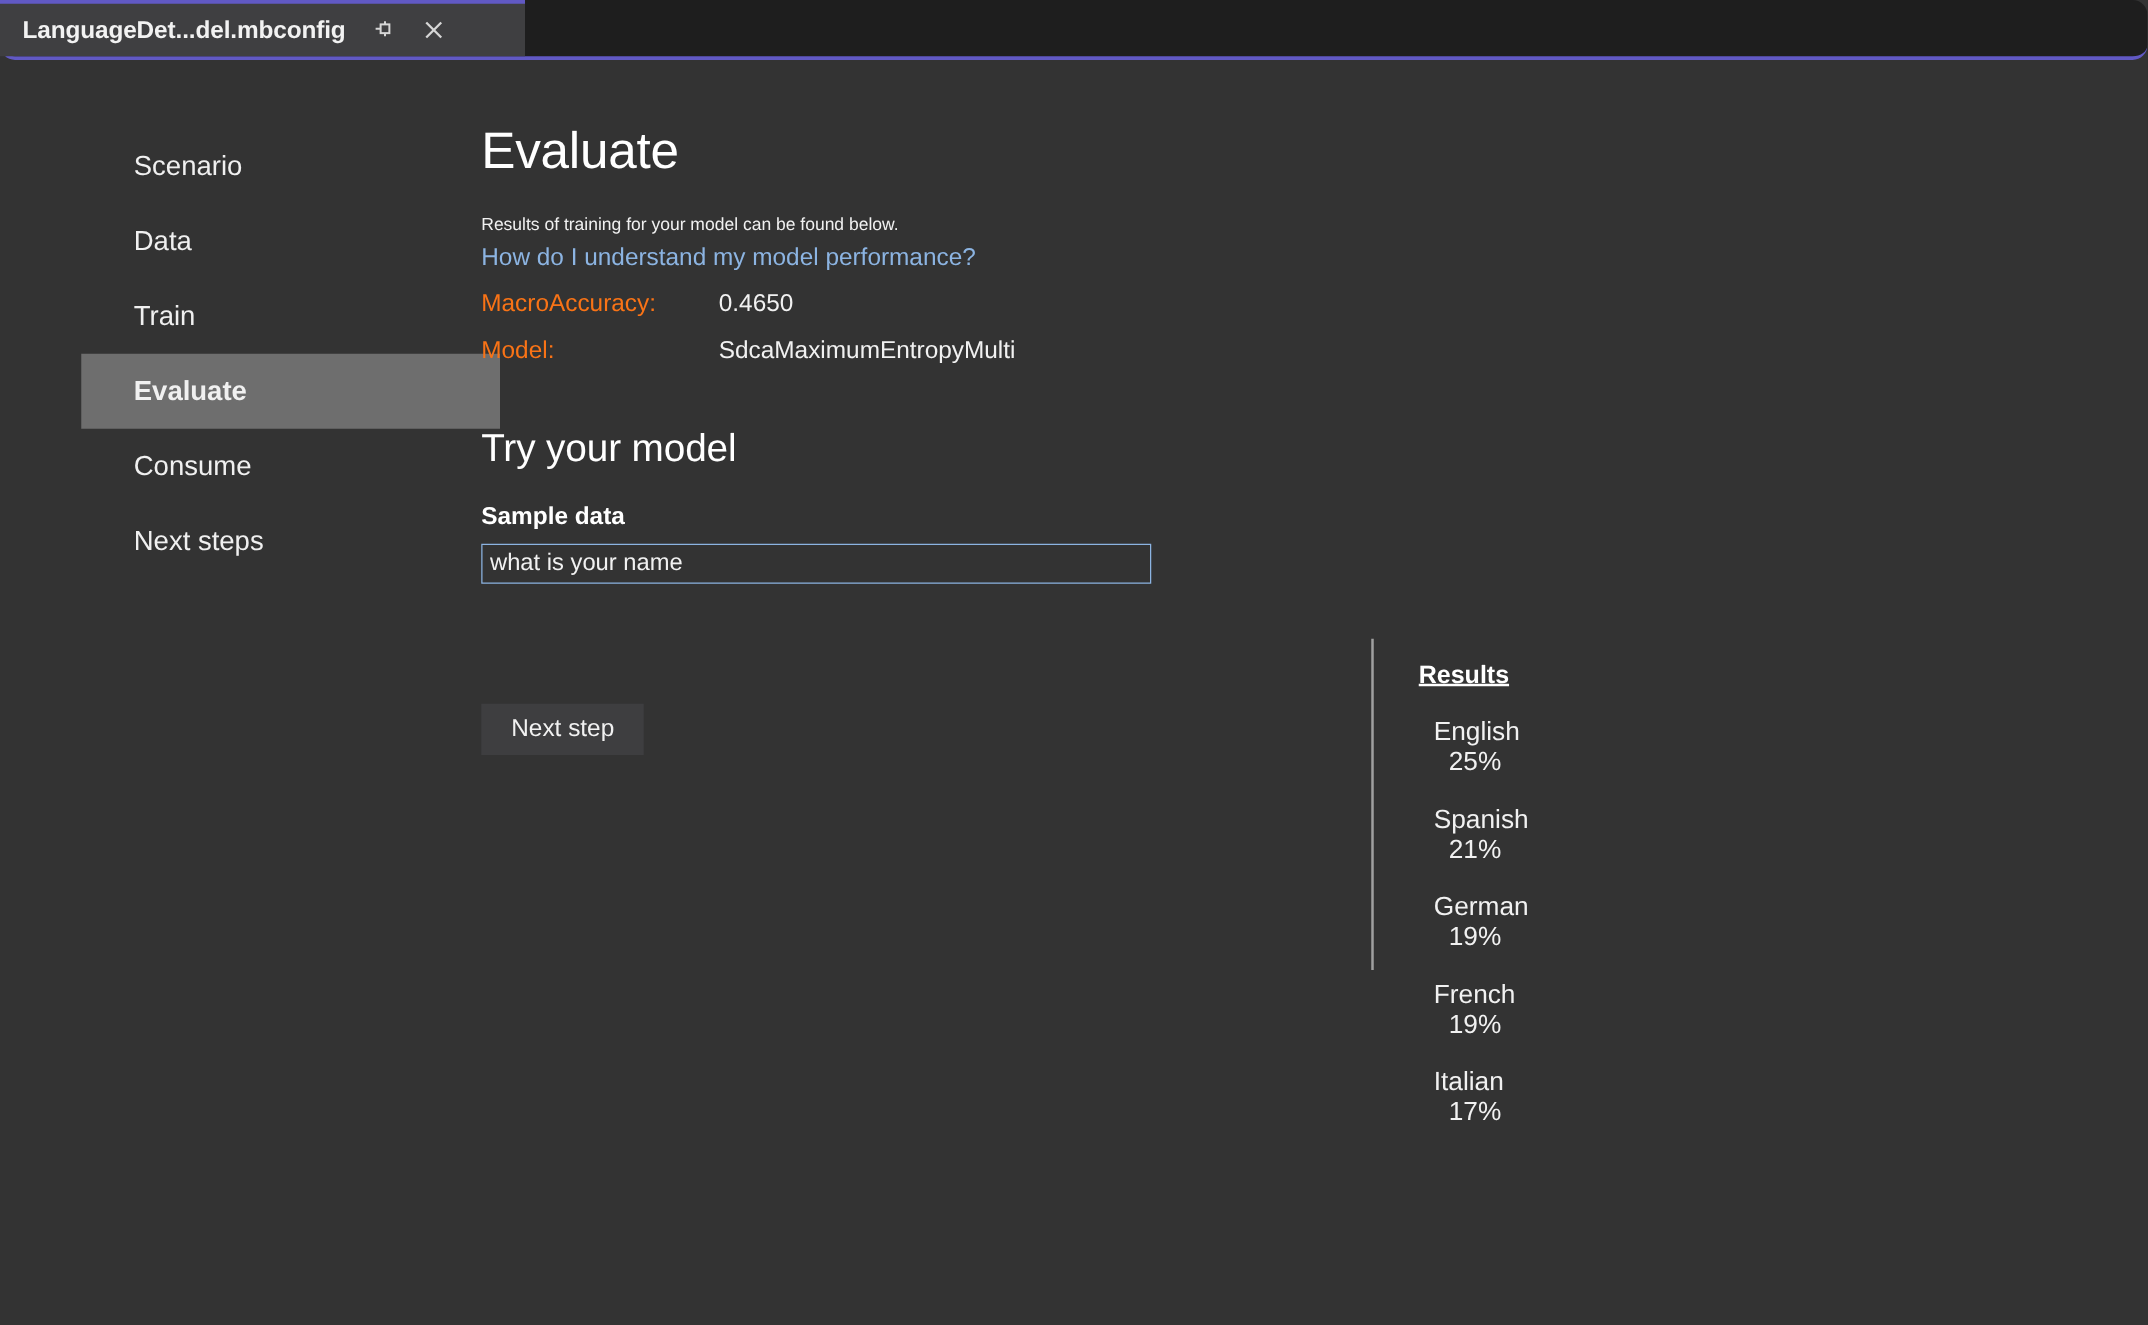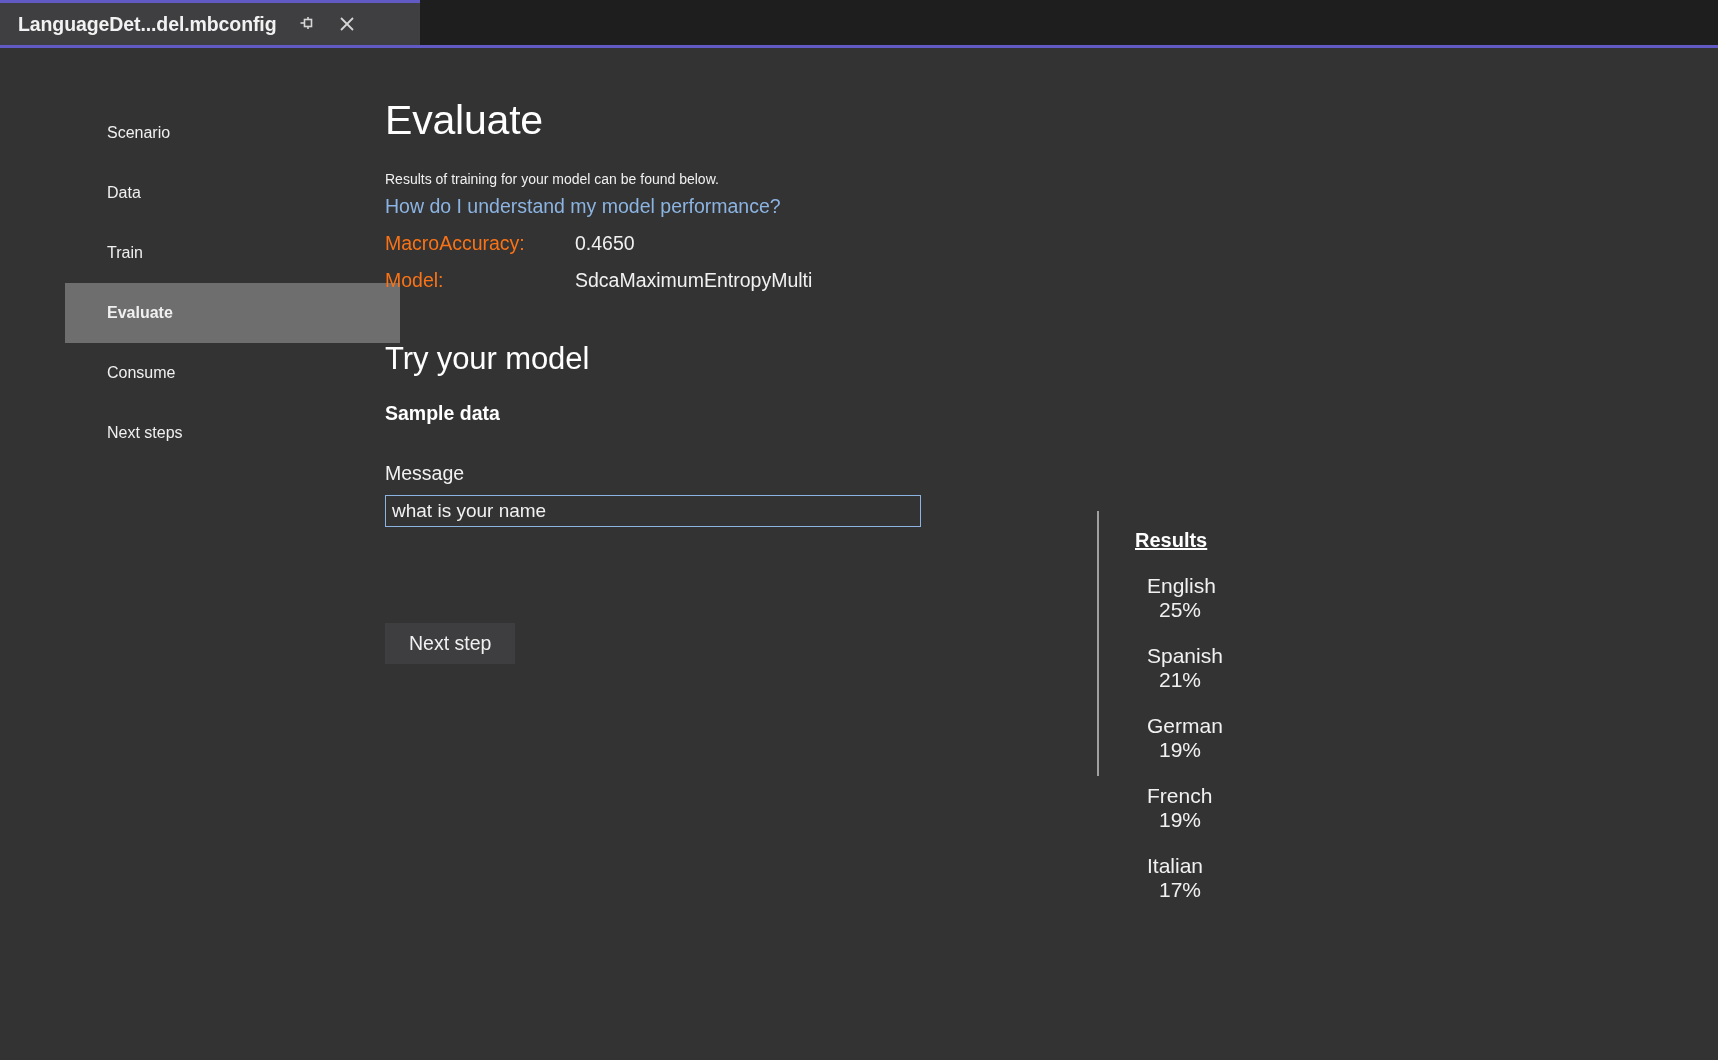--- a/index.html
+++ b/index.html
@@ -16,20 +16,21 @@
     -webkit-font-smoothing: antialiased;
   }
 
   
   .tabstrip {
     position: relative;
     height: 48px;
     background: #1e1e1e;
     border-bottom: 3px solid #6159c4;
     box-sizing: border-box;
+    border-radius: 12px;
   }
   .tab {
     position: absolute;
     left: 0;
     top: 0;
     height: 45px;
     box-sizing: border-box;
     display: flex;
     align-items: center;
     padding: 0 14px 0 18px;
@@ -73,21 +74,21 @@
     left: 0;
     top: 55px;
     width: 400px;
   }
   .nav-item {
     height: 60px;
     display: flex;
     align-items: center;
     padding-left: 107px;
     box-sizing: border-box;
-    font-size: 16px;
+    font-size: 22px;
     color: #f0f0f0;
     cursor: pointer;
     font-weight: normal;
   }
   .nav-item.selected {
     background: #6e6e6e;
     font-weight: bold;
     margin-left: 65px;
     padding-left: 42px;
     width: 335px;
@@ -291,21 +292,20 @@
       <span class="kv-val">0.4650</span>
     </div>
     <div class="kv-row">
       <span class="kv-key">Model:</span>
       <span class="kv-val">SdcaMaximumEntropyMulti</span>
     </div>
 
     <h2 class="try-title">Try your model</h2>
     <div class="sub-bold">Sample data</div>
 
-    <div class="field-label">Message</div>
     <input class="text-input" type="text" value="what is your name" style="">
 
 
     <div class="next-wrap">
       <button class="btn btn-next">Next step</button>
     </div>
   </main>
 
   <aside class="results">
     <div class="results-title">Results</div>

